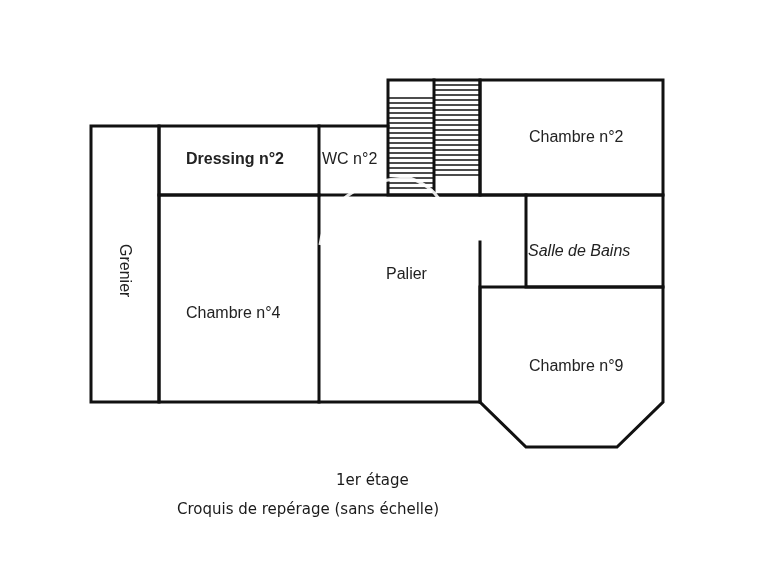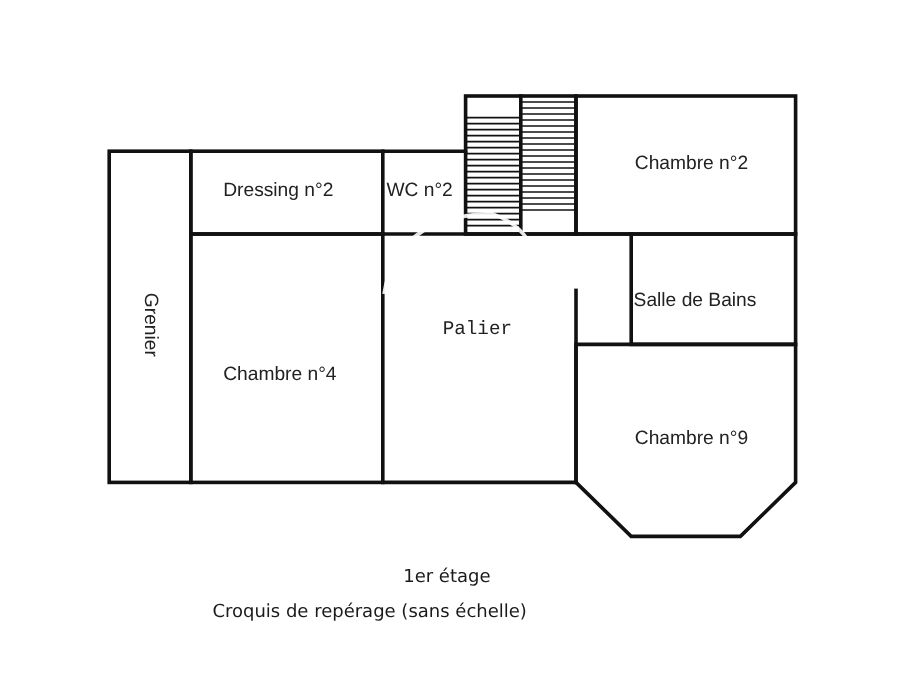--- a/index.html
+++ b/index.html
@@ -78,23 +78,23 @@
       <line x1="434" y1="155" x2="480" y2="155"></line>
     <line x1="434" y1="160" x2="480" y2="160"></line>
       <line x1="434" y1="165" x2="480" y2="165"></line>
       <line x1="434" y1="170" x2="480" y2="170"></line>
     <line x1="434" y1="175" x2="480" y2="175"></line>
   </g>
 
   <path d="M320 245 Q330 180 410 178 Q430 185 440 200" stroke="#ffffff" stroke-width="3" fill="none" opacity="0.9"></path>
 </svg>
 
-<div class="room-label" style="left:186px; top:150px;">Dressing n°2</div>
+<div class="room-label" style="left:186px; top:150px;font-weight:bold;">Dressing n°2</div>
 <div class="room-label" style="left:322px; top:150px; background:transparent;">WC n°2</div>
 <div class="room-label" style="left:529px; top:128px;">Chambre n°2</div>
-<div class="room-label" style="left:528px; top:242px;">Salle de Bains</div>
-<div class="room-label" style="left:369px; top:265px;font-family:Liberation Mono, monospace;">Palier</div>
+<div class="room-label" style="left:528px; top:242px;font-style:italic;">Salle de Bains</div>
+<div class="room-label" style="left:386px; top:265px;">Palier</div>
 <div class="room-label" style="left:186px; top:304px;">Chambre n°4</div>
 <div class="room-label" style="left:529px; top:357px;">Chambre n°9</div>
 <div class="room-label vertical" style="left:134px; top:244px;">Grenier</div>
 
 <div class="caption" id="cap1">1er étage</div>
 <div class="caption" id="cap2">Croquis de repérage (sans échelle)</div>
 
 </body></html>

